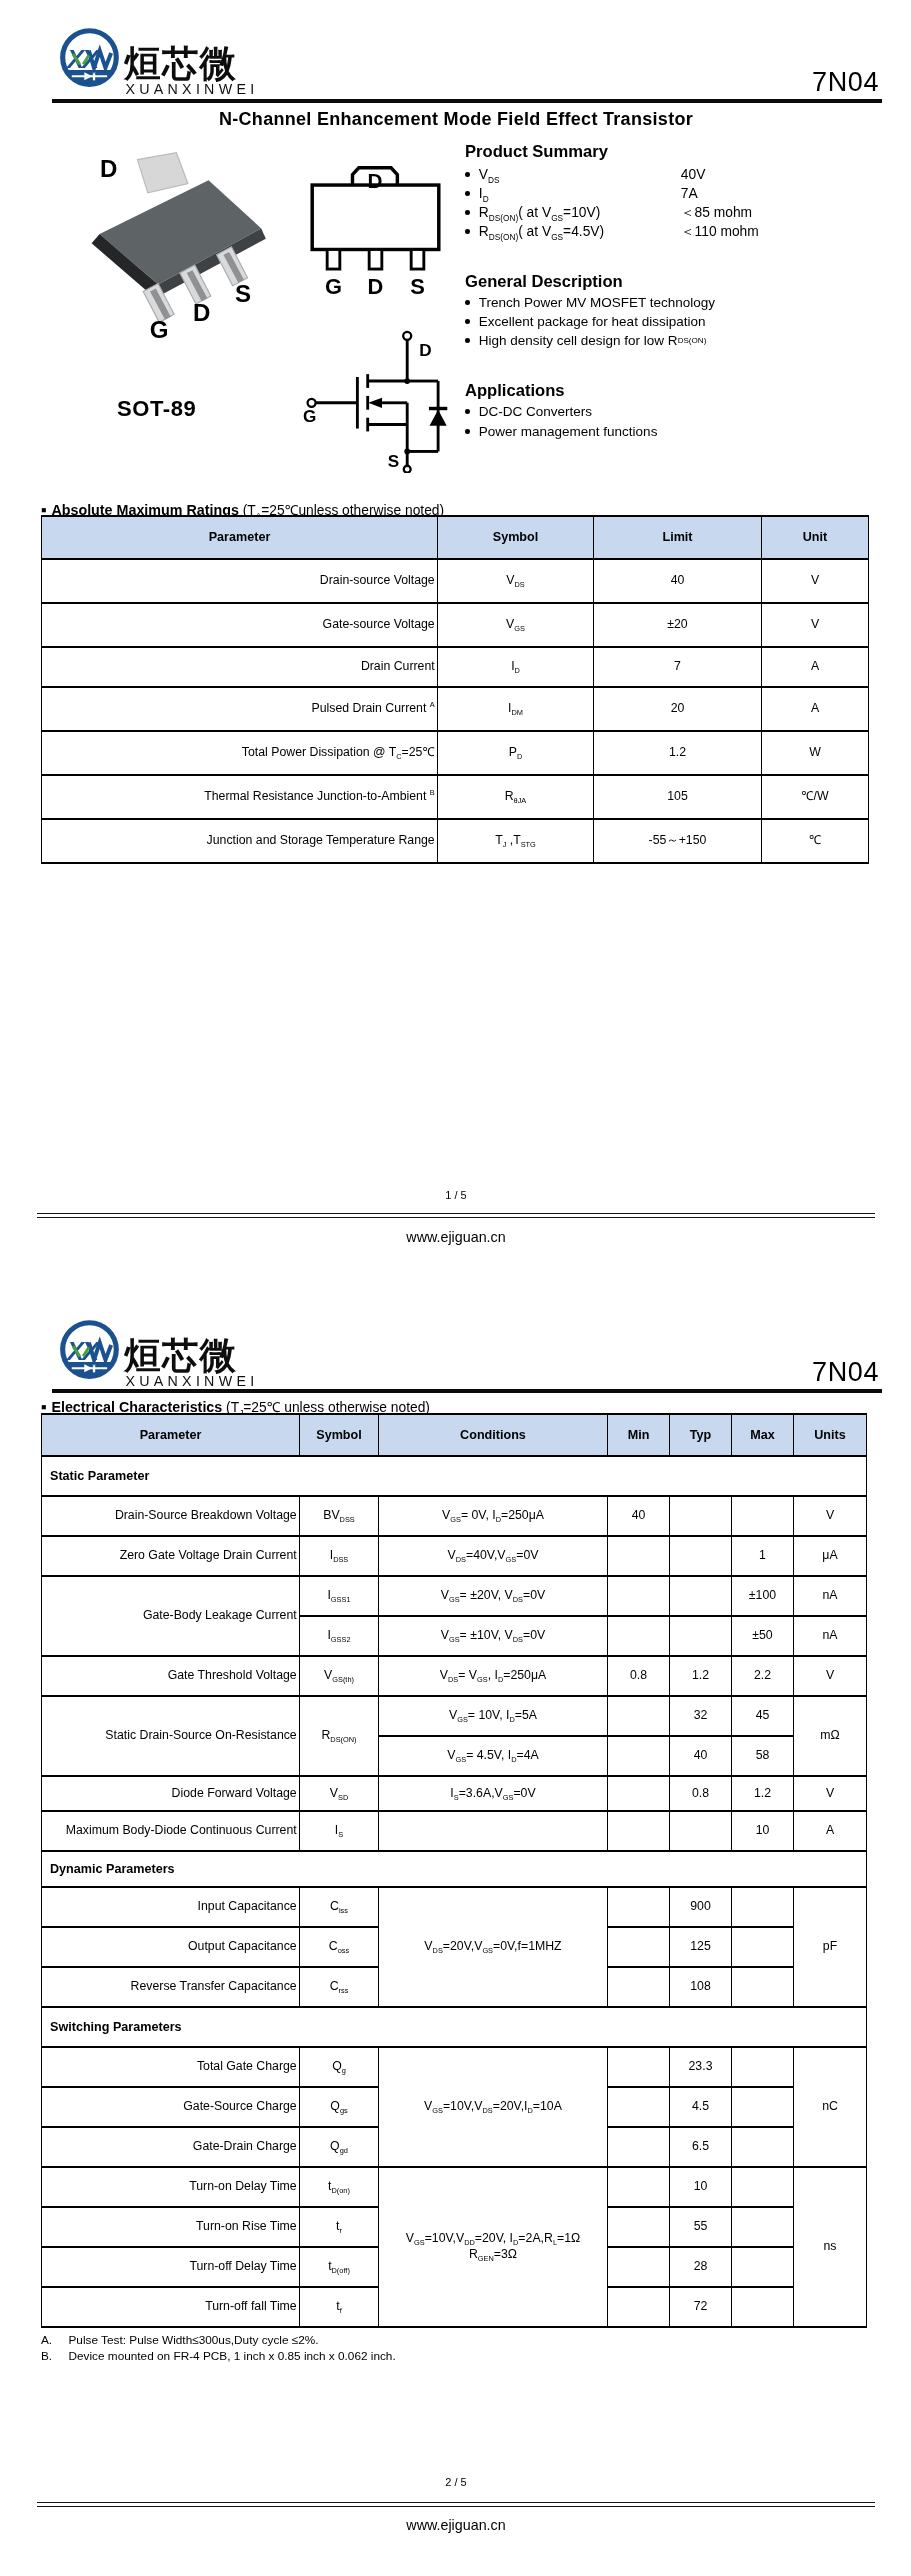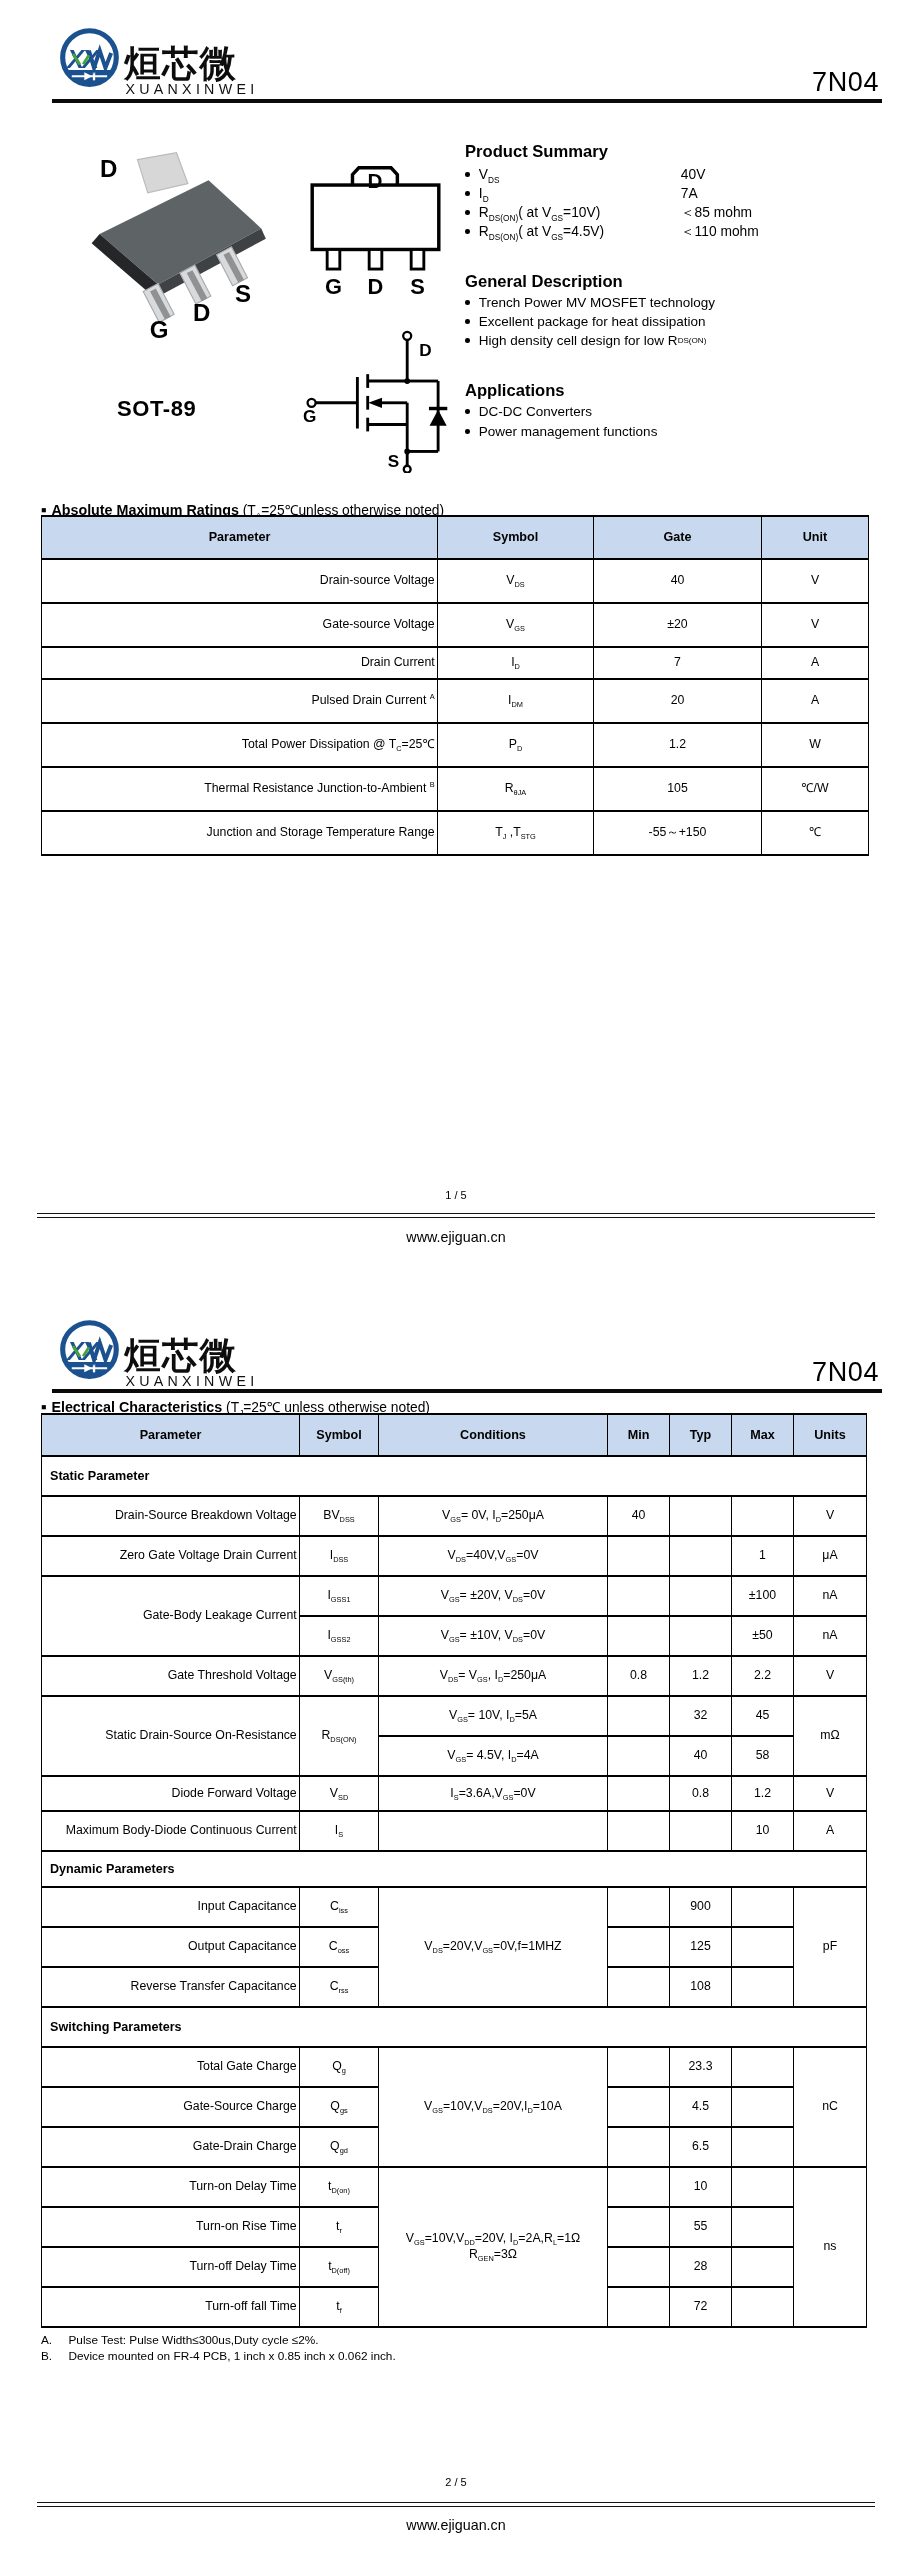--- a/index.html
+++ b/index.html
@@ -48,20 +48,21 @@
     <text x="18" y="82" font-size="44" font-weight="bold" font-style="italic" fill="#1c518f" letter-spacing="-3">XX</text>
     <polyline points="56,52 65,82 75,52 85,82 95,56" fill="none" stroke="#1c518f" stroke-width="7"></polyline>
     <line x1="28" y1="58" x2="40" y2="76" stroke="#45a33c" stroke-width="5"></line>
     <line x1="46" y1="76" x2="56" y2="60" stroke="#45a33c" stroke-width="5"></line>
     <text class="brandtext-cn" x="118" y="96" font-size="64" font-weight="bold" fill="#0d0d0d" letter-spacing="2">烜芯微</text>
     <text x="120" y="128" font-size="25" fill="#111" letter-spacing="7.5">XUANXINWEI</text>
   </svg>
 
   <div class="partno" style="top:67px;">7N04</div>
   <div class="rule" style="top:99px;"></div>
+  <div class="title" style="top:109px;">N-Channel Enhancement Mode Field Effect Transistor</div>
 
   <svg class="ab" style="left:64px;top:147px;" width="218" height="192" viewBox="0 0 380 335">
     <polygon points="128,22 196,10 216,64 146,80" fill="#d7d7d8" stroke="#b9babc" stroke-width="2"></polygon>
     <polygon points="62,152 252,58 344,142 164,240" fill="#5e6366"></polygon>
     <polygon points="62,152 164,240 152,258 48,168" fill="#242628"></polygon>
     <polygon points="164,240 344,142 352,160 170,258" fill="#3e4245"></polygon>
     <polygon points="138,252 164,238 192,292 166,306" fill="#d9dadc" stroke="#a8aaac" stroke-width="2"></polygon>
     <polygon points="202,220 228,206 256,260 230,274" fill="#d9dadc" stroke="#a8aaac" stroke-width="2"></polygon>
     <polygon points="266,188 292,174 320,228 294,242" fill="#d9dadc" stroke="#a8aaac" stroke-width="2"></polygon>
     <polygon points="150,252 160,247 186,296 176,301" fill="#8f9193"></polygon>
@@ -157,36 +158,36 @@
     <colgroup>
         <col style="width:396px">
         <col style="width:156px">
         <col style="width:168px">
         <col style="width:107px">
       </colgroup>
     <tbody>
         <tr style="height:43px">
       <th>Parameter</th>
       <th>Symbol</th>
-      <th>Gate</th>
+      <th>Limit</th>
       <th>Unit</th>
     </tr>
     <tr style="height:44px">
           <td class="pl">Drain-source Voltage</td>
           <td>V<sub>DS</sub></td>
           <td>40</td>
           <td>V</td>
         </tr>
     <tr style="height:44px">
           <td class="pl">Gate-source Voltage</td>
           <td>V<sub>GS</sub></td>
           <td>±20</td>
           <td>V</td>
         </tr>
-    <tr style="height:32px">
+    <tr style="height:40px">
           <td class="pl">Drain Current</td>
           <td>I<sub>D</sub></td>
           <td>7</td>
           <td>A</td>
         </tr>
     <tr style="height:44px">
           <td class="pl">Pulsed Drain Current <sup>A</sup></td>
           <td>I<sub>DM</sub></td>
           <td>20</td>
           <td>A</td>

